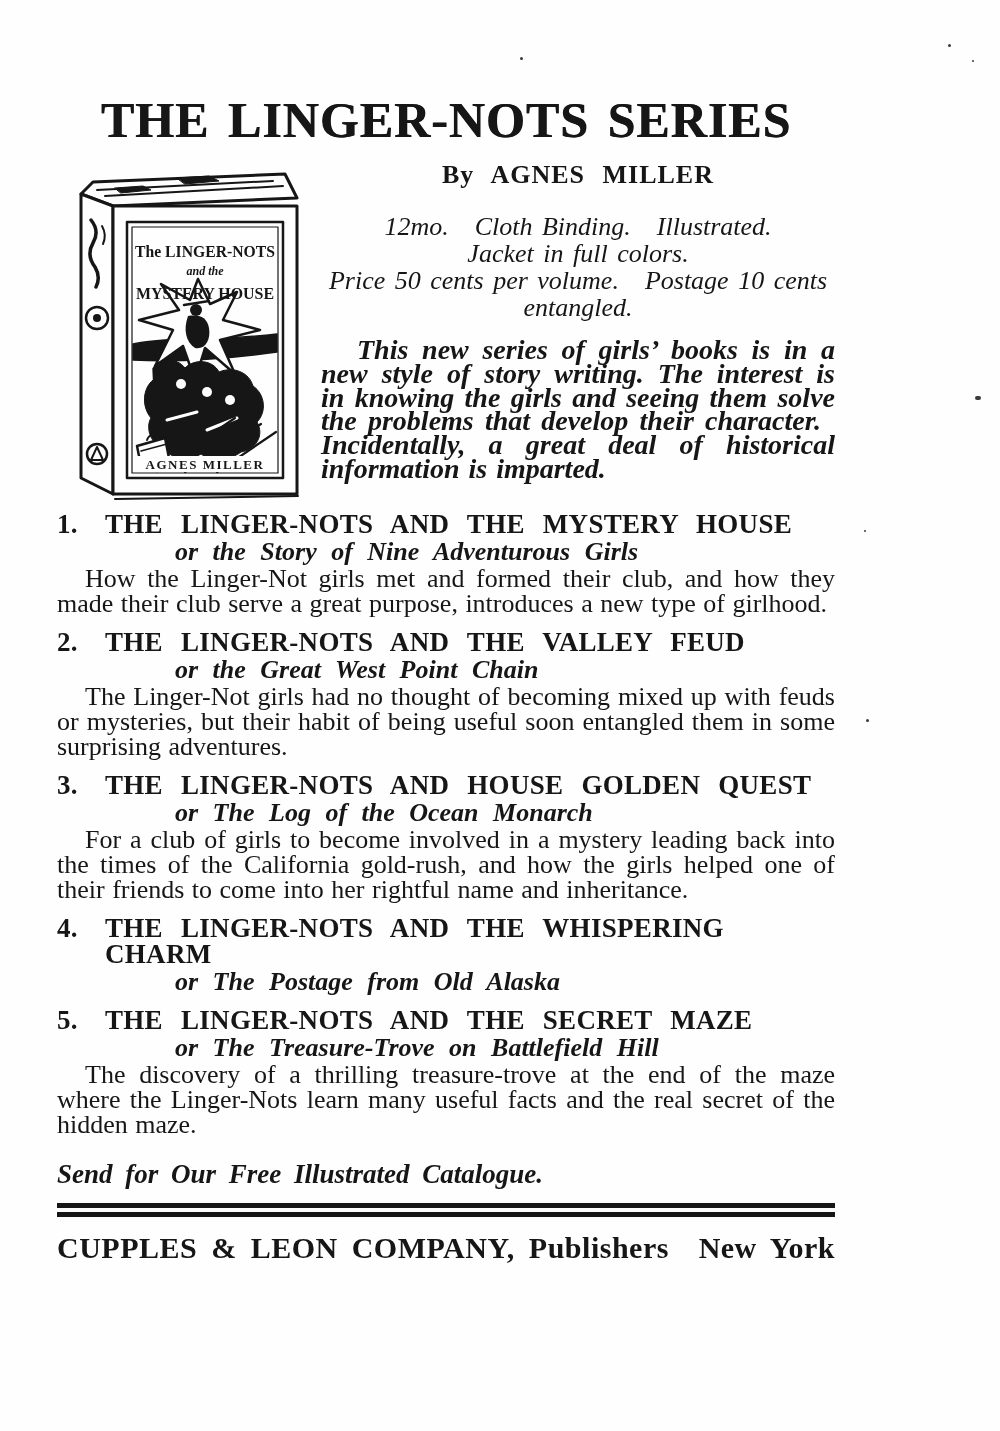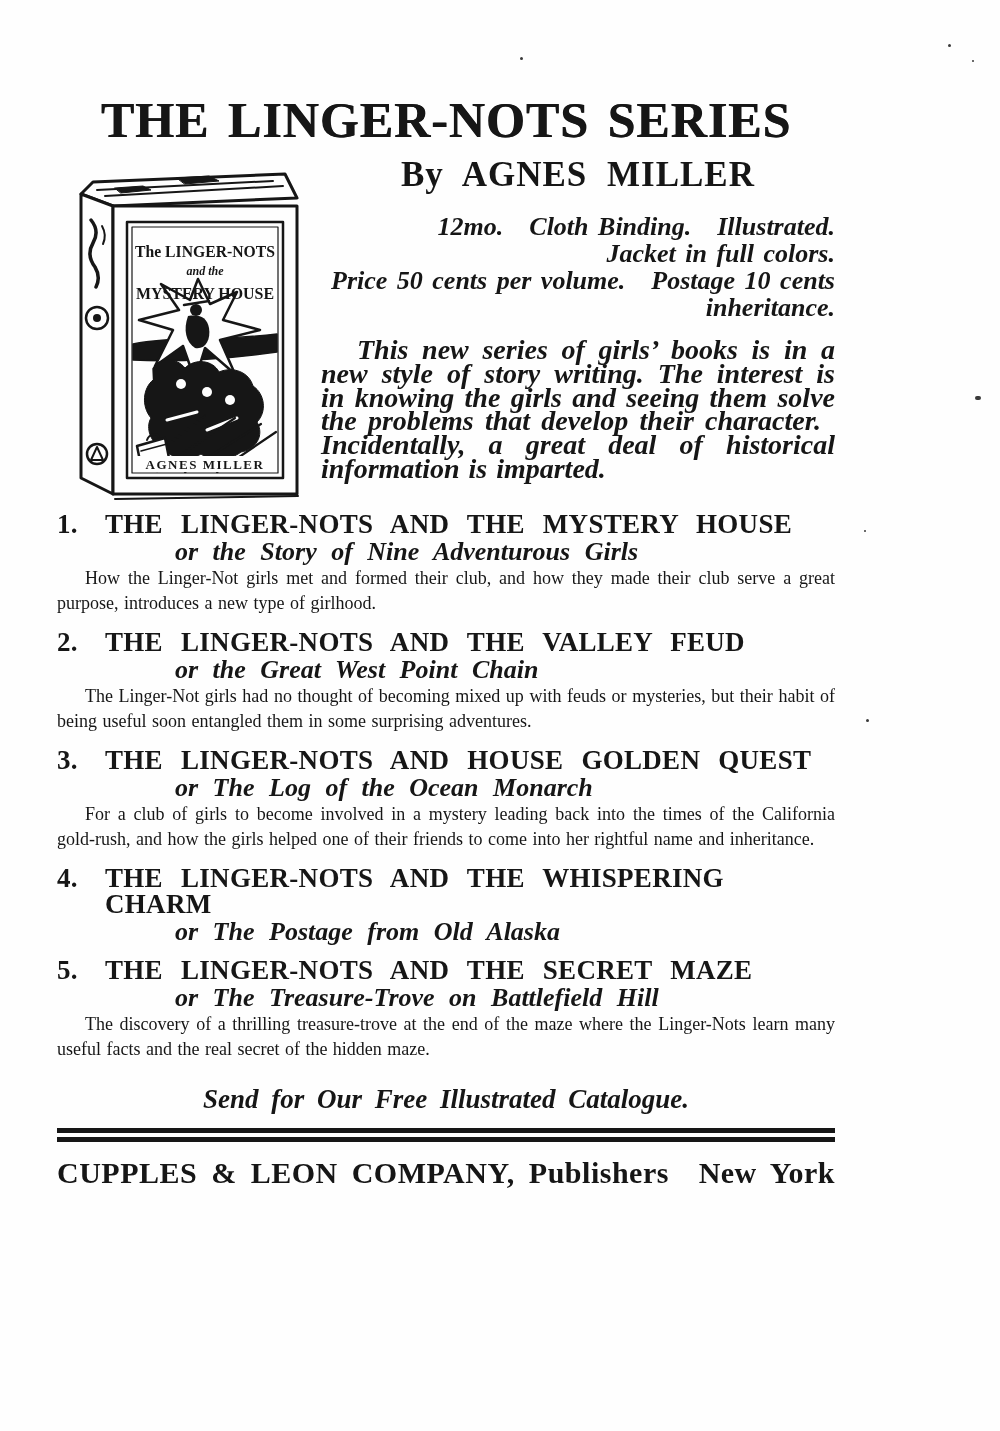--- a/index.html
+++ b/index.html
@@ -24,29 +24,29 @@
     white-space: nowrap;
     text-shadow: 0.6px 0 0 #161616;
   }
 
   .top-section { display: flex; margin-top: 12px; }
   .cover-wrap { width: 262px; height: 345px; flex: none; }
   .right-col { flex: 1; min-width: 0; padding-left: 2px; }
 
   .byline {
     text-align: center;
-    font-size: 35px; line-height: 34px;
+    font-size: 26px; line-height: 34px;
     font-weight: 700;
     word-spacing: 10px; letter-spacing: 1px;
   }
   .edition {
     margin-top: 21px;
     font-size: 26px; line-height: 27px;
-    font-weight: 700; font-style: italic;
-    text-align: right;
+    font-weight: 400; font-style: italic;
+    text-align: center;
     word-spacing: 3px;
   }
   .intro {
     margin: 17px 0 0;
     font-size: 28px; line-height: 23.8px;
     font-weight: 700; font-style: italic;
     text-align: justify; text-indent: 36px;
     word-spacing: 2px;
   }
 
@@ -62,28 +62,27 @@
   .book-title.narrow-title { max-width: 640px; }
   .book-num { position: absolute; left: 0; }
   .book-subtitle {
     margin: 2px 0 0 118px;
     font-size: 26px; line-height: 25px;
     font-style: italic; font-weight: 600;
     word-spacing: 8px;
   }
   .book-desc {
     margin: 2px 0 0;
-    font-size: 18px; line-height: 25px;
+    font-size: 26px; line-height: 25px;
     text-align: justify; text-indent: 28px;
     word-spacing: 1px;
   }
 
   .catalogue {
     margin: 23px 0 0;
-    text-align: center;
     font-size: 27px; line-height: 28px;
     font-style: italic; font-weight: 700;
     word-spacing: 6px;
   }
 
   .double-rule {
     margin-top: 15px;
     height: 14px; box-sizing: border-box;
     border-top: 5px solid #161616;
     border-bottom: 5px solid #161616;
@@ -164,21 +163,21 @@
           <text x="148" y="311" text-anchor="middle" font-family="Liberation Serif, DejaVu Serif, serif" font-size="13" font-weight="bold" letter-spacing="1.5" fill="#161616">AGNES MILLER</text>
         </svg>
       </div>
 
       <div class="right-col">
         <div class="byline">By AGNES MILLER</div>
         <div class="edition">
           <div>12mo. Cloth Binding. Illustrated.</div>
           <div>Jacket in full colors.</div>
           <div>Price 50 cents per volume. Postage 10 cents</div>
-          <div>inheritance.</div>
+          <div>entangled.</div>
         </div>
         <p class="intro">This new series of girls’ books is in a new style of story writing. The interest is in knowing the girls and seeing them solve the problems that develop their character. Incidentally, a great deal of historical information is imparted.</p>
       </div>
     </div>
 
     <section class="book">
       <h2 class="book-title"><span class="book-num">1.</span><span>THE LINGER-NOTS AND THE MYSTERY HOUSE</span></h2>
       <div class="book-subtitle">or the Story of Nine Adventurous Girls</div>
       <p class="book-desc">How the Linger-Not girls met and formed their club, and how they made their club serve a great purpose, introduces a new type of girlhood.</p>
     </section>

